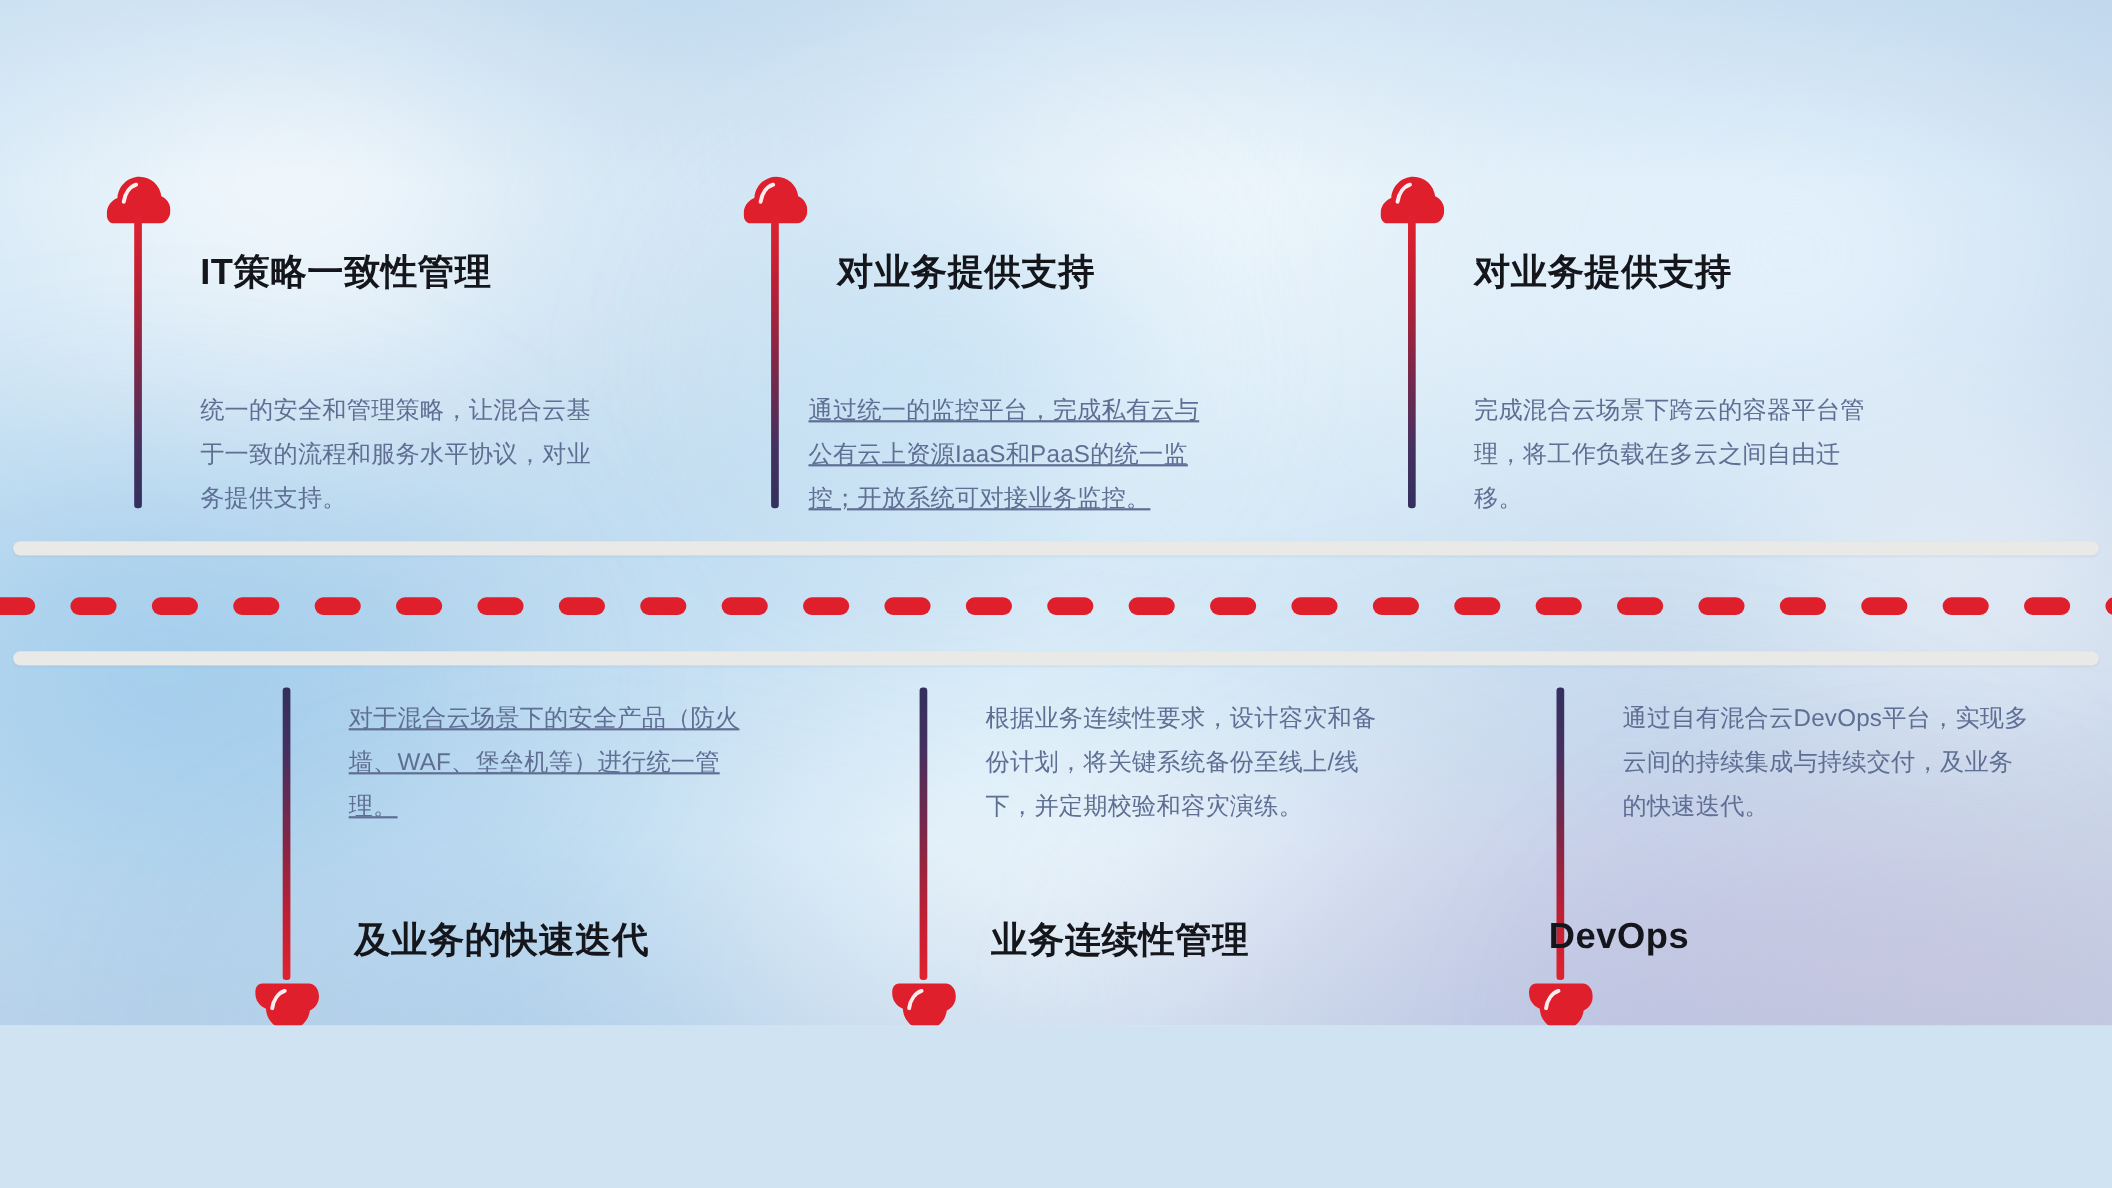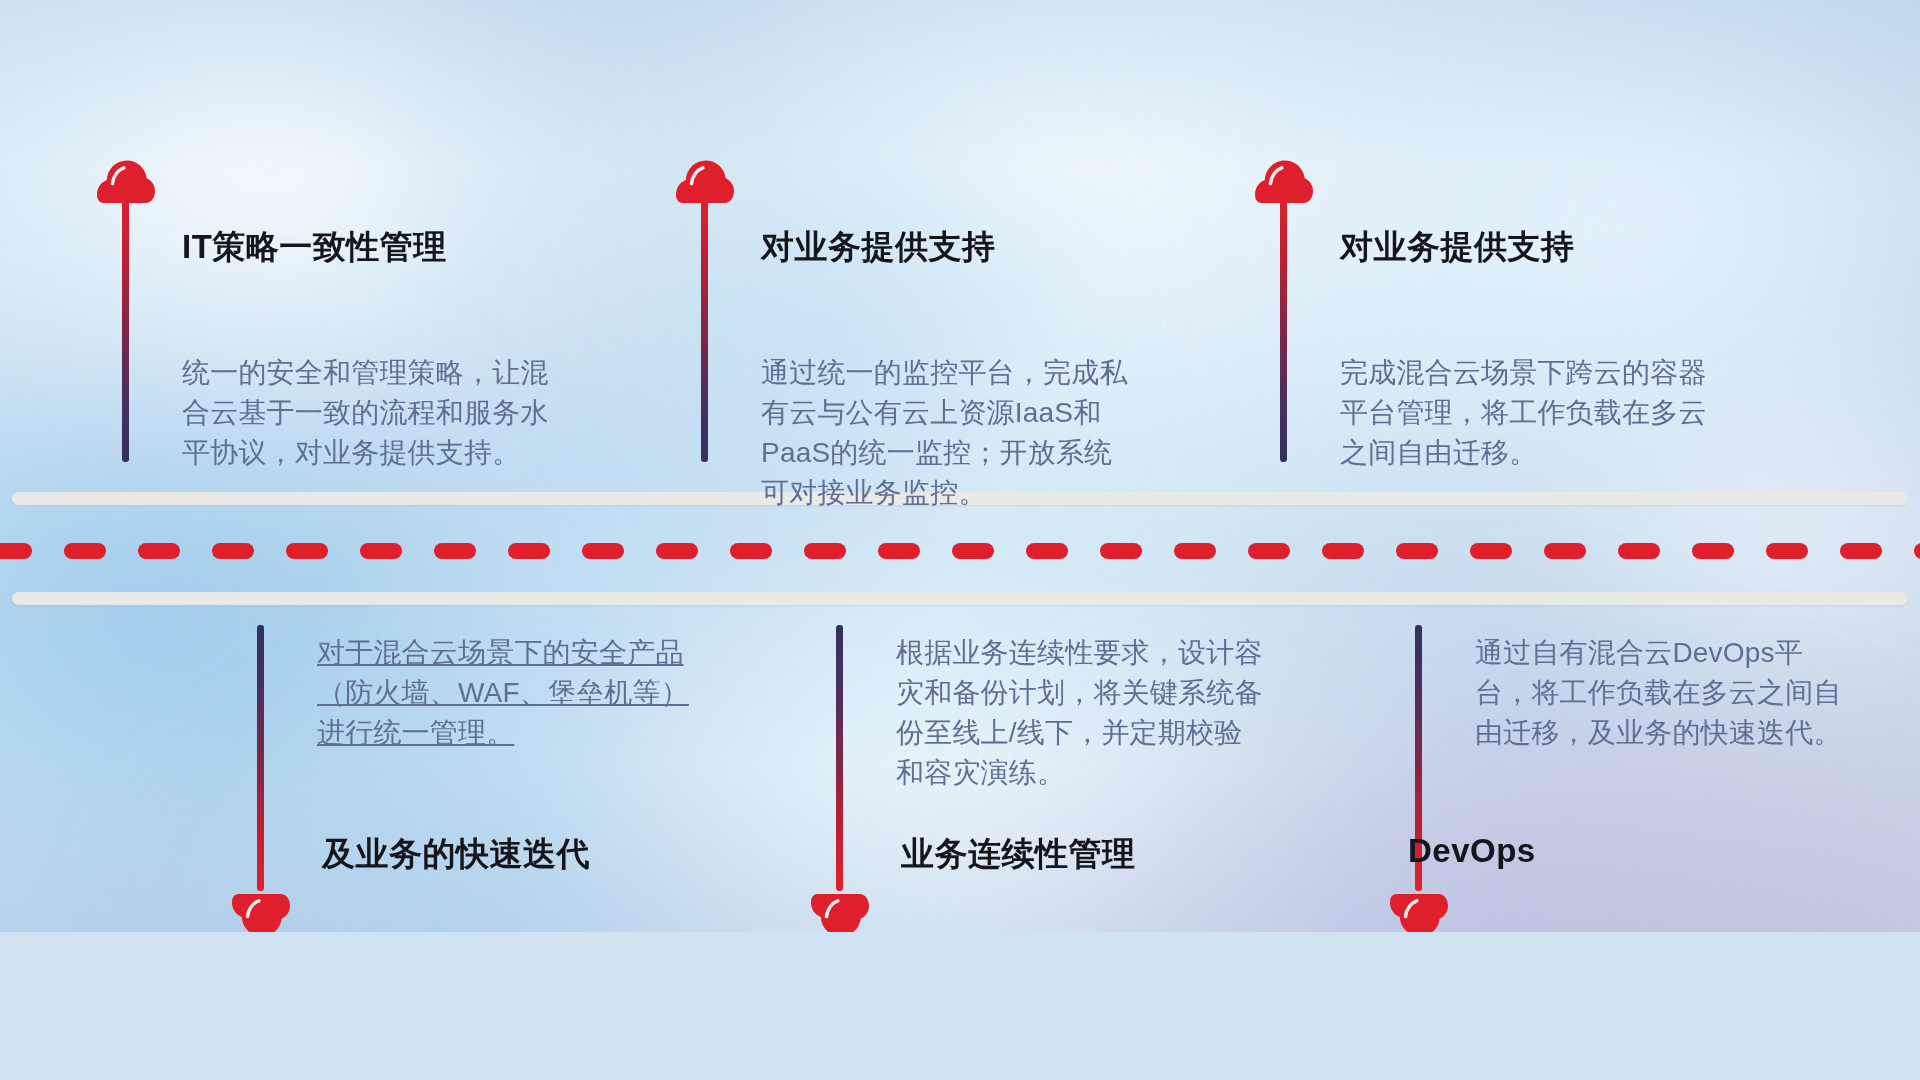--- a/index.html
+++ b/index.html
@@ -66,21 +66,21 @@
   .stem{position:absolute;width:7px;border-radius:3px;}
   .stem-top{background:linear-gradient(180deg,#e1222f 0%,#c01f33 22%,#7d2748 52%,#46305f 78%,#33305e 100%);}
   .stem-bot{background:linear-gradient(180deg,#33305e 0%,#46305f 22%,#7d2748 50%,#c01f33 78%,#e1222f 100%);}
 
   .cloud{position:absolute;width:58px;height:44px;}
   .cloud svg{display:block;width:58px;height:44px;}
   .cloud-bot svg{transform:scaleY(-1);}
 
   .title{position:absolute;white-space:nowrap;color:#15161c;
     font-size:33px;font-weight:700;letter-spacing:.5px;}
-  .body{position:absolute;color:#5f6e93;font-size:28px;line-height:40px;
+  .body{position:absolute;color:#5f6e93;font-size:22px;line-height:40px;
     letter-spacing:.2px;width:370px;font-weight:400;}
 </style>
 </head>
 <body>
 
 <div id="stage">
 
   <div class="bg bg-base"></div>
   <div class="bg">
     <div class="glow g1"></div>
@@ -144,21 +144,21 @@
 
   <div class="col">
     <div class="cloud" style="left:676px;top:160px;">
       <svg viewBox="0 0 58 44">
         <path d="M6.5 43 C2.2 43 0 39.4 0 34.5 C0 27.8 4.0 22.2 9.8 20.0 C10.3 9.0 19.2 0.6 29.8 0.6 C40.0 0.6 48.5 8.2 49.7 18.3 C54.5 20.4 58 25.3 58 31.0 C58 37.6 54.2 43 48.6 43 Z" fill="#e01f2d"></path>
         <path d="M15.5 23.5 C16.6 15.6 21.2 9.8 26.8 7.9" fill="none" stroke="#ffffff" stroke-width="3.6" stroke-linecap="round" opacity="0.92"></path>
       </svg>
     </div>
     <div class="stem stem-top" style="left:701px;top:196px;height:266px;"></div>
     <div class="title" style="left:761px;top:225px;">对业务提供支持</div>
-    <div class="body" style="left:761px;top:353px;width:372px;">通过统一的监控平台，完成私有云与公有云上资源IaaS和PaaS的统一监控；开放系统可对接业务监控。</div>
+    <div class="body" style="left:735px;top:353px;width:372px;text-decoration:underline;">通过统一的监控平台，完成私有云与公有云上资源IaaS和PaaS的统一监控；开放系统可对接业务监控。</div>
   </div>
 
   <div class="col">
     <div class="cloud" style="left:1255px;top:160px;">
       <svg viewBox="0 0 58 44">
         <path d="M6.5 43 C2.2 43 0 39.4 0 34.5 C0 27.8 4.0 22.2 9.8 20.0 C10.3 9.0 19.2 0.6 29.8 0.6 C40.0 0.6 48.5 8.2 49.7 18.3 C54.5 20.4 58 25.3 58 31.0 C58 37.6 54.2 43 48.6 43 Z" fill="#e01f2d"></path>
         <path d="M15.5 23.5 C16.6 15.6 21.2 9.8 26.8 7.9" fill="none" stroke="#ffffff" stroke-width="3.6" stroke-linecap="round" opacity="0.92"></path>
       </svg>
     </div>
     <div class="stem stem-top" style="left:1280px;top:196px;height:266px;"></div>
@@ -185,21 +185,21 @@
     <div class="cloud cloud-bot" style="left:811px;top:893px;">
       <svg viewBox="0 0 58 44">
         <path d="M6.5 43 C2.2 43 0 39.4 0 34.5 C0 27.8 4.0 22.2 9.8 20.0 C10.3 9.0 19.2 0.6 29.8 0.6 C40.0 0.6 48.5 8.2 49.7 18.3 C54.5 20.4 58 25.3 58 31.0 C58 37.6 54.2 43 48.6 43 Z" fill="#e01f2d"></path>
         <path d="M15.5 23.5 C16.6 15.6 21.2 9.8 26.8 7.9" fill="none" stroke="#ffffff" stroke-width="3.6" stroke-linecap="round" opacity="0.92" transform="translate(0,44) scale(1,-1)"></path>
       </svg>
     </div>
   </div>
 
   <div class="col">
     <div class="stem stem-bot" style="left:1415px;top:625px;height:266px;"></div>
-    <div class="body" style="left:1475px;top:633px;width:372px;">通过自有混合云DevOps平台，将工作负载在多云之间自由迁移，及业务的快速迭代。</div>
+    <div class="body" style="left:1475px;top:633px;width:372px;">通过自有混合云DevOps平台，实现多云间的持续集成与持续交付，及业务的快速迭代。</div>
     <div class="title" style="left:1408px;top:832px;">DevOps</div>
     <div class="cloud cloud-bot" style="left:1390px;top:893px;">
       <svg viewBox="0 0 58 44">
         <path d="M6.5 43 C2.2 43 0 39.4 0 34.5 C0 27.8 4.0 22.2 9.8 20.0 C10.3 9.0 19.2 0.6 29.8 0.6 C40.0 0.6 48.5 8.2 49.7 18.3 C54.5 20.4 58 25.3 58 31.0 C58 37.6 54.2 43 48.6 43 Z" fill="#e01f2d"></path>
         <path d="M15.5 23.5 C16.6 15.6 21.2 9.8 26.8 7.9" fill="none" stroke="#ffffff" stroke-width="3.6" stroke-linecap="round" opacity="0.92" transform="translate(0,44) scale(1,-1)"></path>
       </svg>
     </div>
   </div>
 
 </div>

